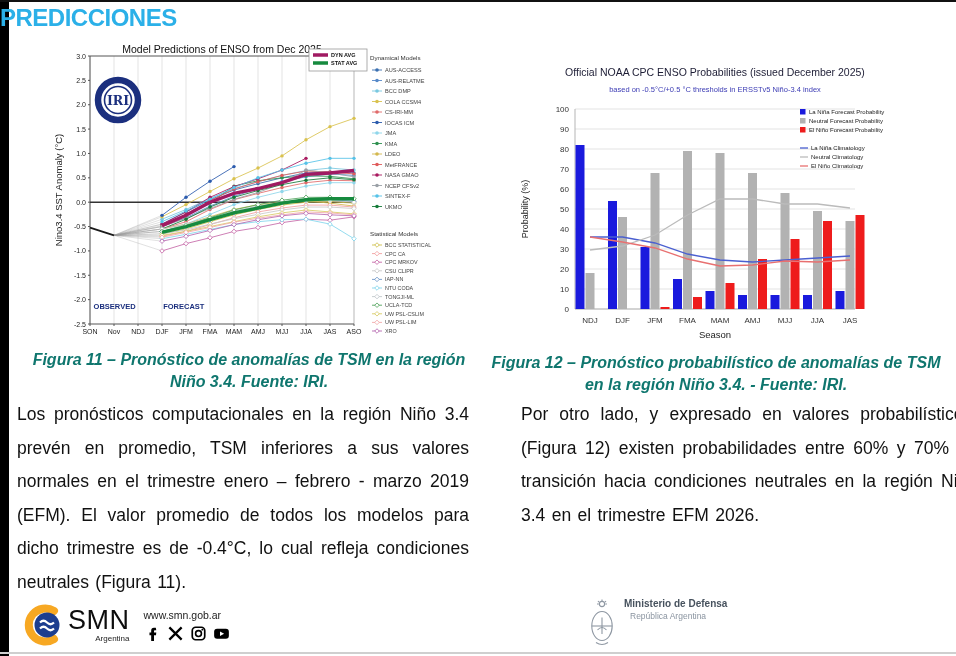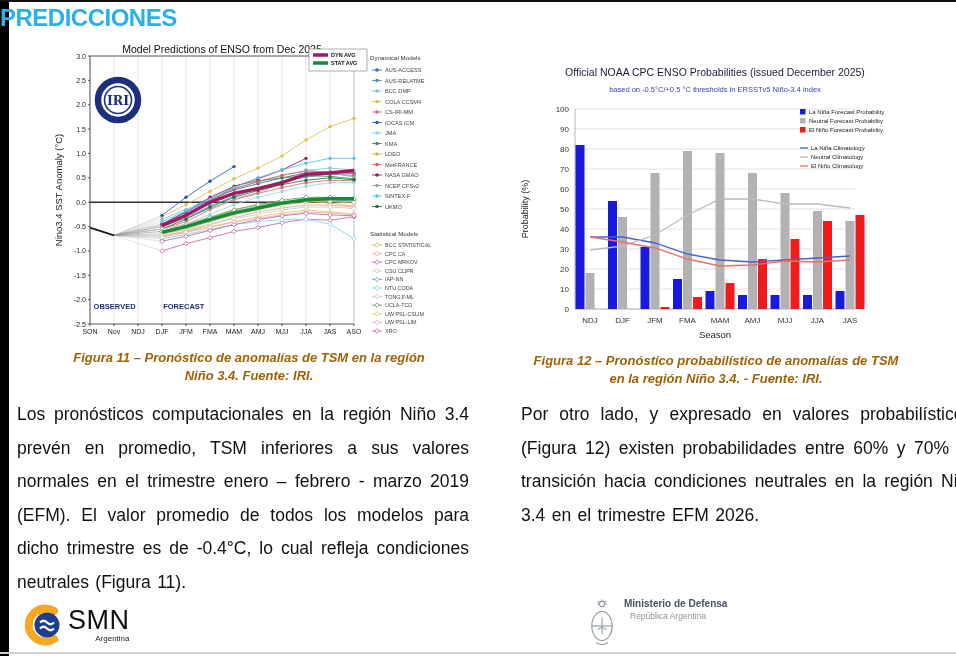--- a/index.html
+++ b/index.html
@@ -12,22 +12,22 @@
   .bottom-line{position:absolute;left:0;top:652px;width:956px;height:2px;background:#cfcfcf;}
   .page-title{
     position:absolute;top:4px;left:0;width:956px;margin:0;
     font-size:24px;font-weight:bold;letter-spacing:-0.5px;color:#2bb0e8;
   }
   .chart{position:absolute;}
   .chart1{left:52px;top:44px;width:420px;height:294px;}
   .chart2{left:498px;top:62px;width:452px;height:292px;}
   .chart svg{width:100%;height:100%;font-family:"Liberation Sans",sans-serif;}
   .caption{
-    position:absolute;text-align:center;font-size:13px;font-weight:bold;font-style:italic;
-    line-height:1.35;white-space:pre-line;color:#a16207;
+    position:absolute;text-align:center;font-size:16px;font-weight:bold;font-style:italic;
+    line-height:1.35;white-space:pre-line;color:#0f766e;
   }
   .caption1{left:28px;top:349px;width:442px;}
   .caption2{left:490px;top:352px;width:452px;}
   .para{
     position:absolute;margin:0;font-size:17.5px;line-height:1.92;text-align:justify;
     word-spacing:1.5px;color:#111;
   }
   .para1{left:17px;top:398px;width:452px;}
   .para2{left:484px;top:398px;width:456px;margin-left:37px;}
   .footer-smn{position:absolute;left:20px;top:600px;height:50px;display:flex;align-items:center;}
@@ -604,20 +604,40 @@
   <svg class="smn-logo" viewBox="0 0 46 46">
     <path d="M 34 9 A 16.5 16.5 0 1 0 34 37" fill="none" stroke="#f7a823" stroke-width="8" stroke-linecap="round"></path>
     <circle cx="27" cy="23" r="12.5" fill="#1d3e8f"></circle>
     <path d="M20 20.5 q3.5 -3.5 7 0 t7 0" fill="none" stroke="#ffffff" stroke-width="2.2"></path>
     <path d="M20 26.5 q3.5 -3.5 7 0 t7 0" fill="none" stroke="#ffffff" stroke-width="2.2"></path>
   </svg>
   <div class="smn-textblock">
     <span class="smn-brand">SMN</span>
     <span class="smn-country">Argentina</span>
   </div>
+  <div class="smn-right">
+    <div class="smn-url">www.smn.gob.ar</div>
+    <div class="social-row">
+      <svg viewBox="0 0 18 18">
+        <path d="M12.5 3h-2.1C8.6 3 7.6 4.3 7.6 6.1V8H5.8v2.8h1.8V17h3v-6.2h2.1l.3-2.8h-2.4V6.4c0-.5.2-.8.8-.8h1.6z" fill="#000"></path>
+      </svg>
+      <svg viewBox="0 0 18 18">
+        <path d="M2.5 2.5 L15.5 15.5 M15.5 2.5 L2.5 15.5" stroke="#000" stroke-width="2.4"></path>
+      </svg>
+      <svg viewBox="0 0 18 18">
+        <rect x="2.4" y="2.4" width="13.2" height="13.2" rx="3.6" fill="none" stroke="#000" stroke-width="1.8"></rect>
+        <circle cx="9" cy="9" r="3.1" fill="none" stroke="#000" stroke-width="1.7"></circle>
+        <circle cx="13.1" cy="4.9" r="1.05" fill="#000"></circle>
+      </svg>
+      <svg viewBox="0 0 18 18">
+        <rect x="1.2" y="4" width="15.6" height="10.6" rx="3.2" fill="#000"></rect>
+        <path d="M7.4 6.9 L11.8 9.3 L7.4 11.7 Z" fill="#fff"></path>
+      </svg>
+    </div>
+  </div>
 </div>
 
 <div class="footer-ministry">
   <svg class="coa" viewBox="0 0 28 50">
     <g stroke="#8f98a3" fill="none" stroke-width="1.1">
       <circle cx="14" cy="6" r="2.6"></circle>
       <path d="M14 1.5 V3 M10 3 L11 4.2 M18 3 L17 4.2 M9 6 H10.8 M17.2 6 H19"></path>
       <ellipse cx="14" cy="28" rx="10.2" ry="14.5"></ellipse>
       <path d="M3.8 28 H24.2"></path>
       <path d="M14 19.5 V36"></path>

